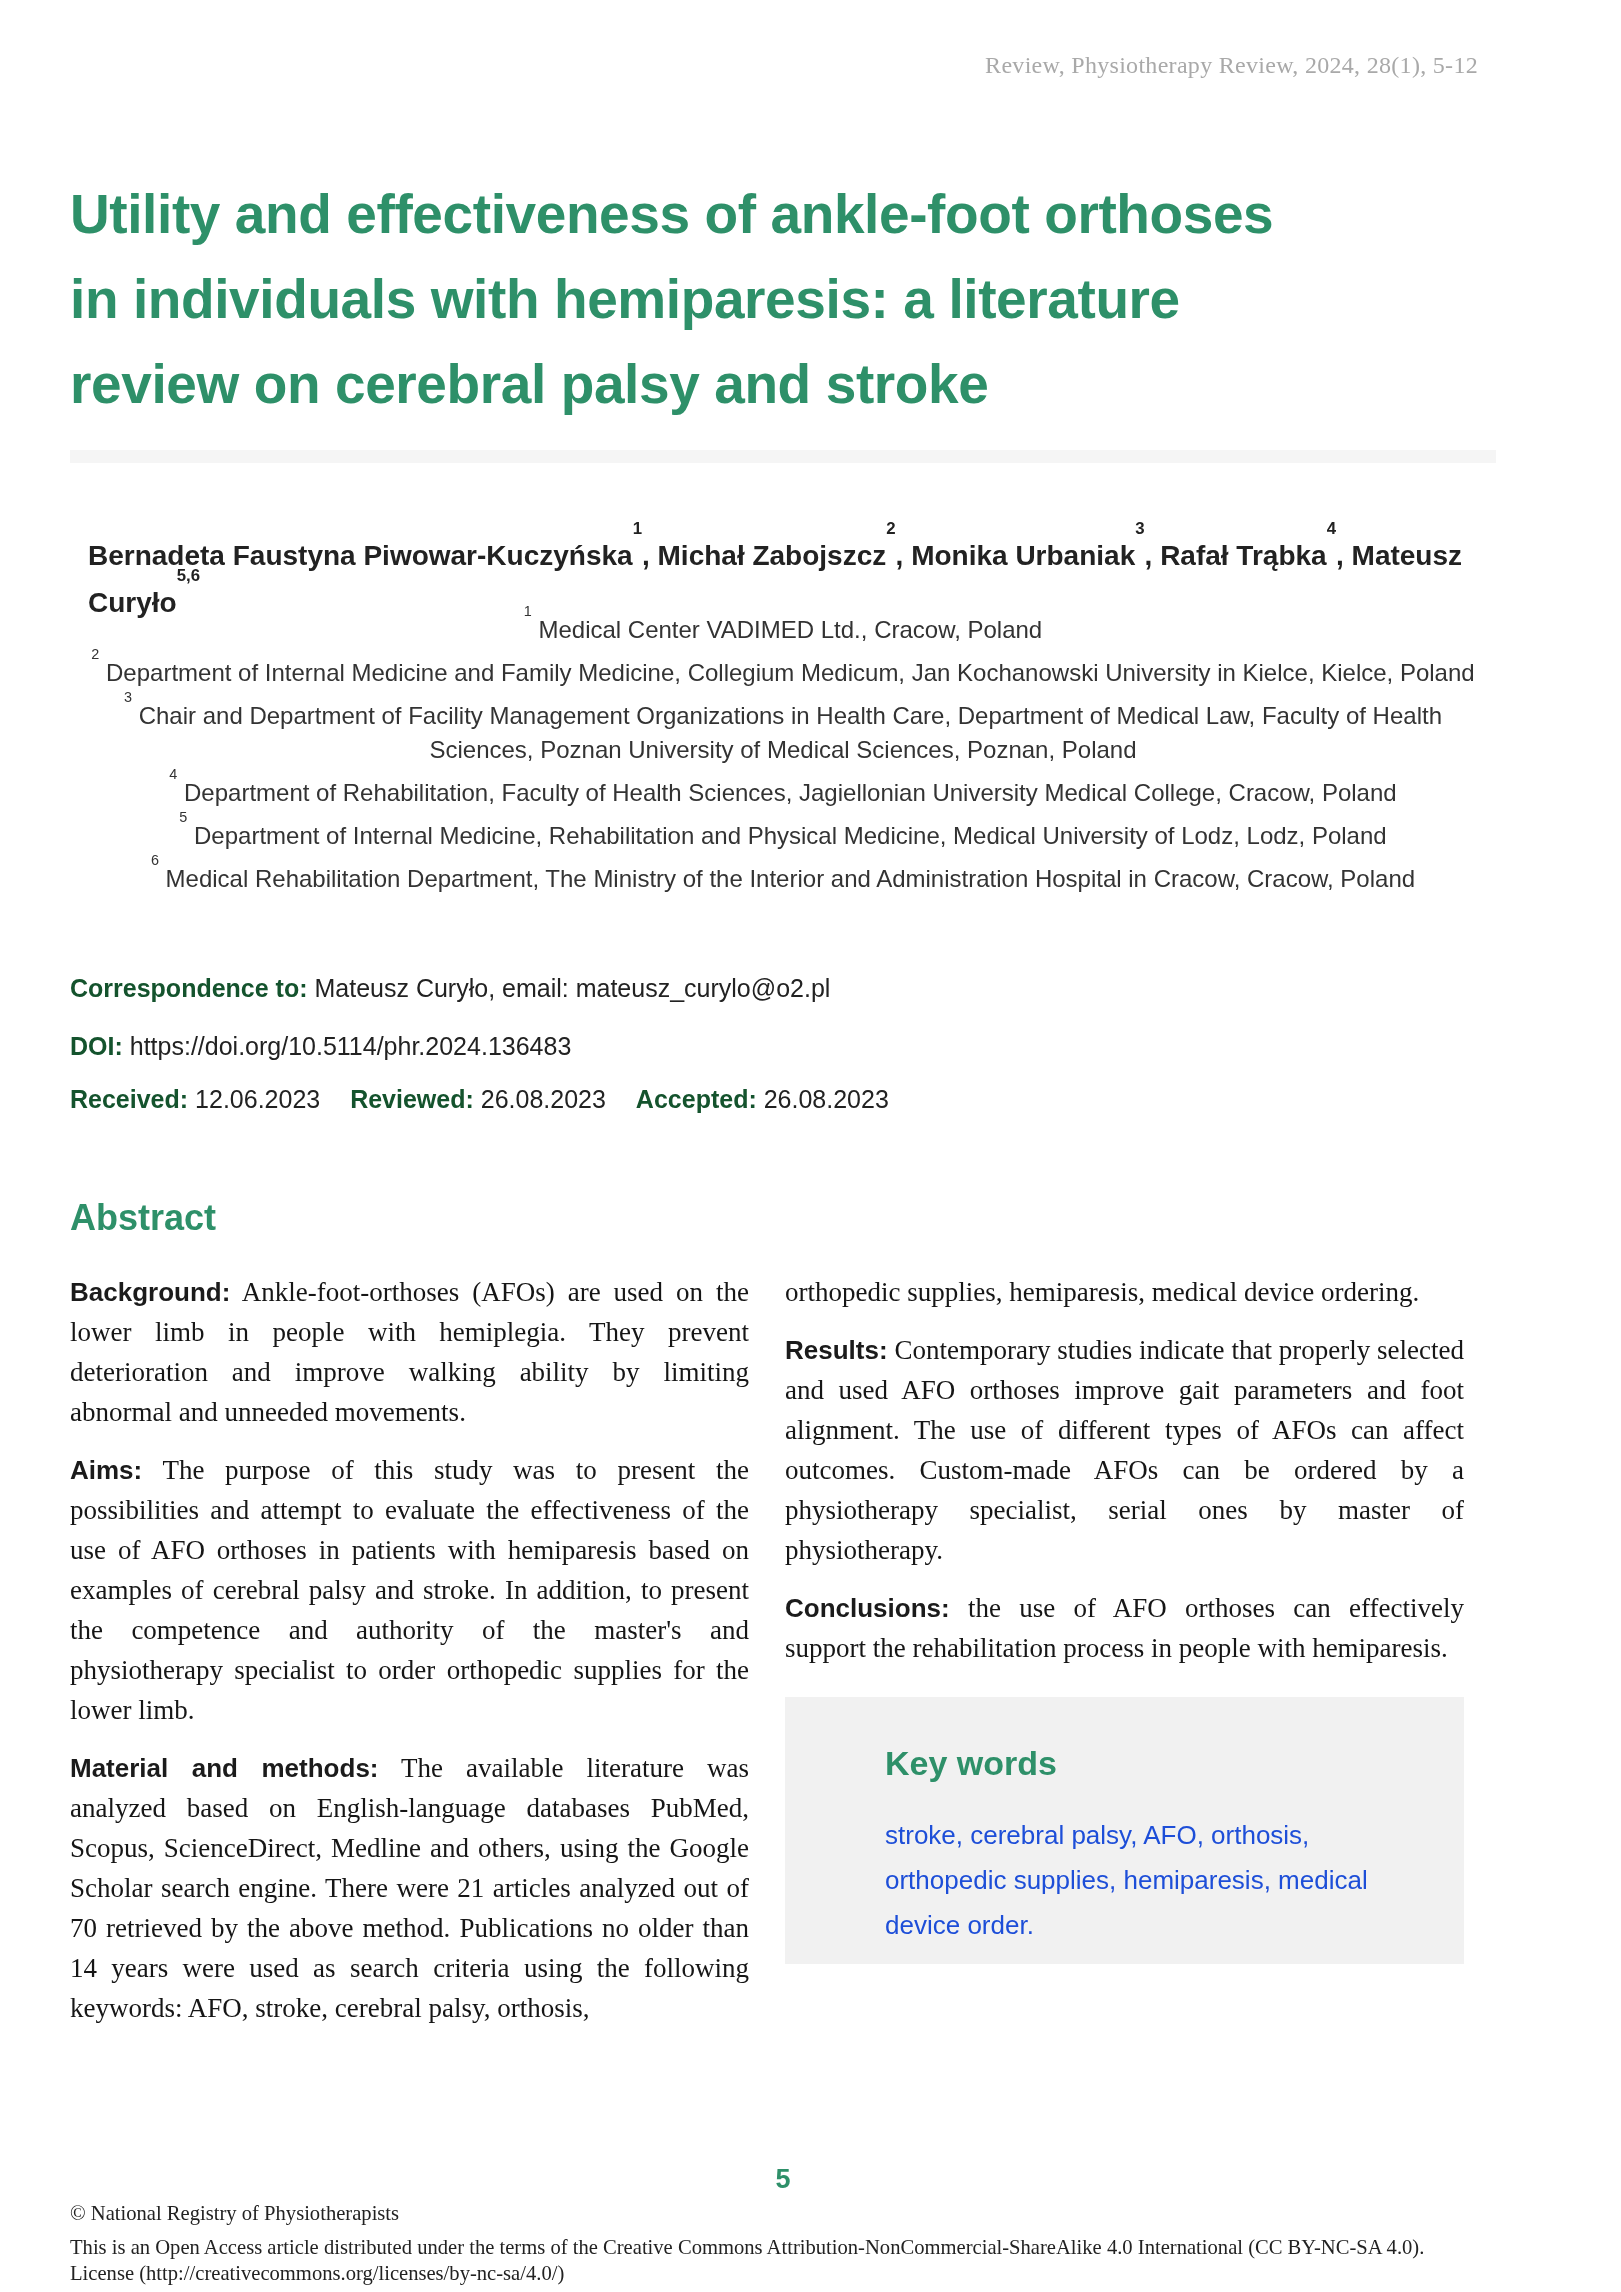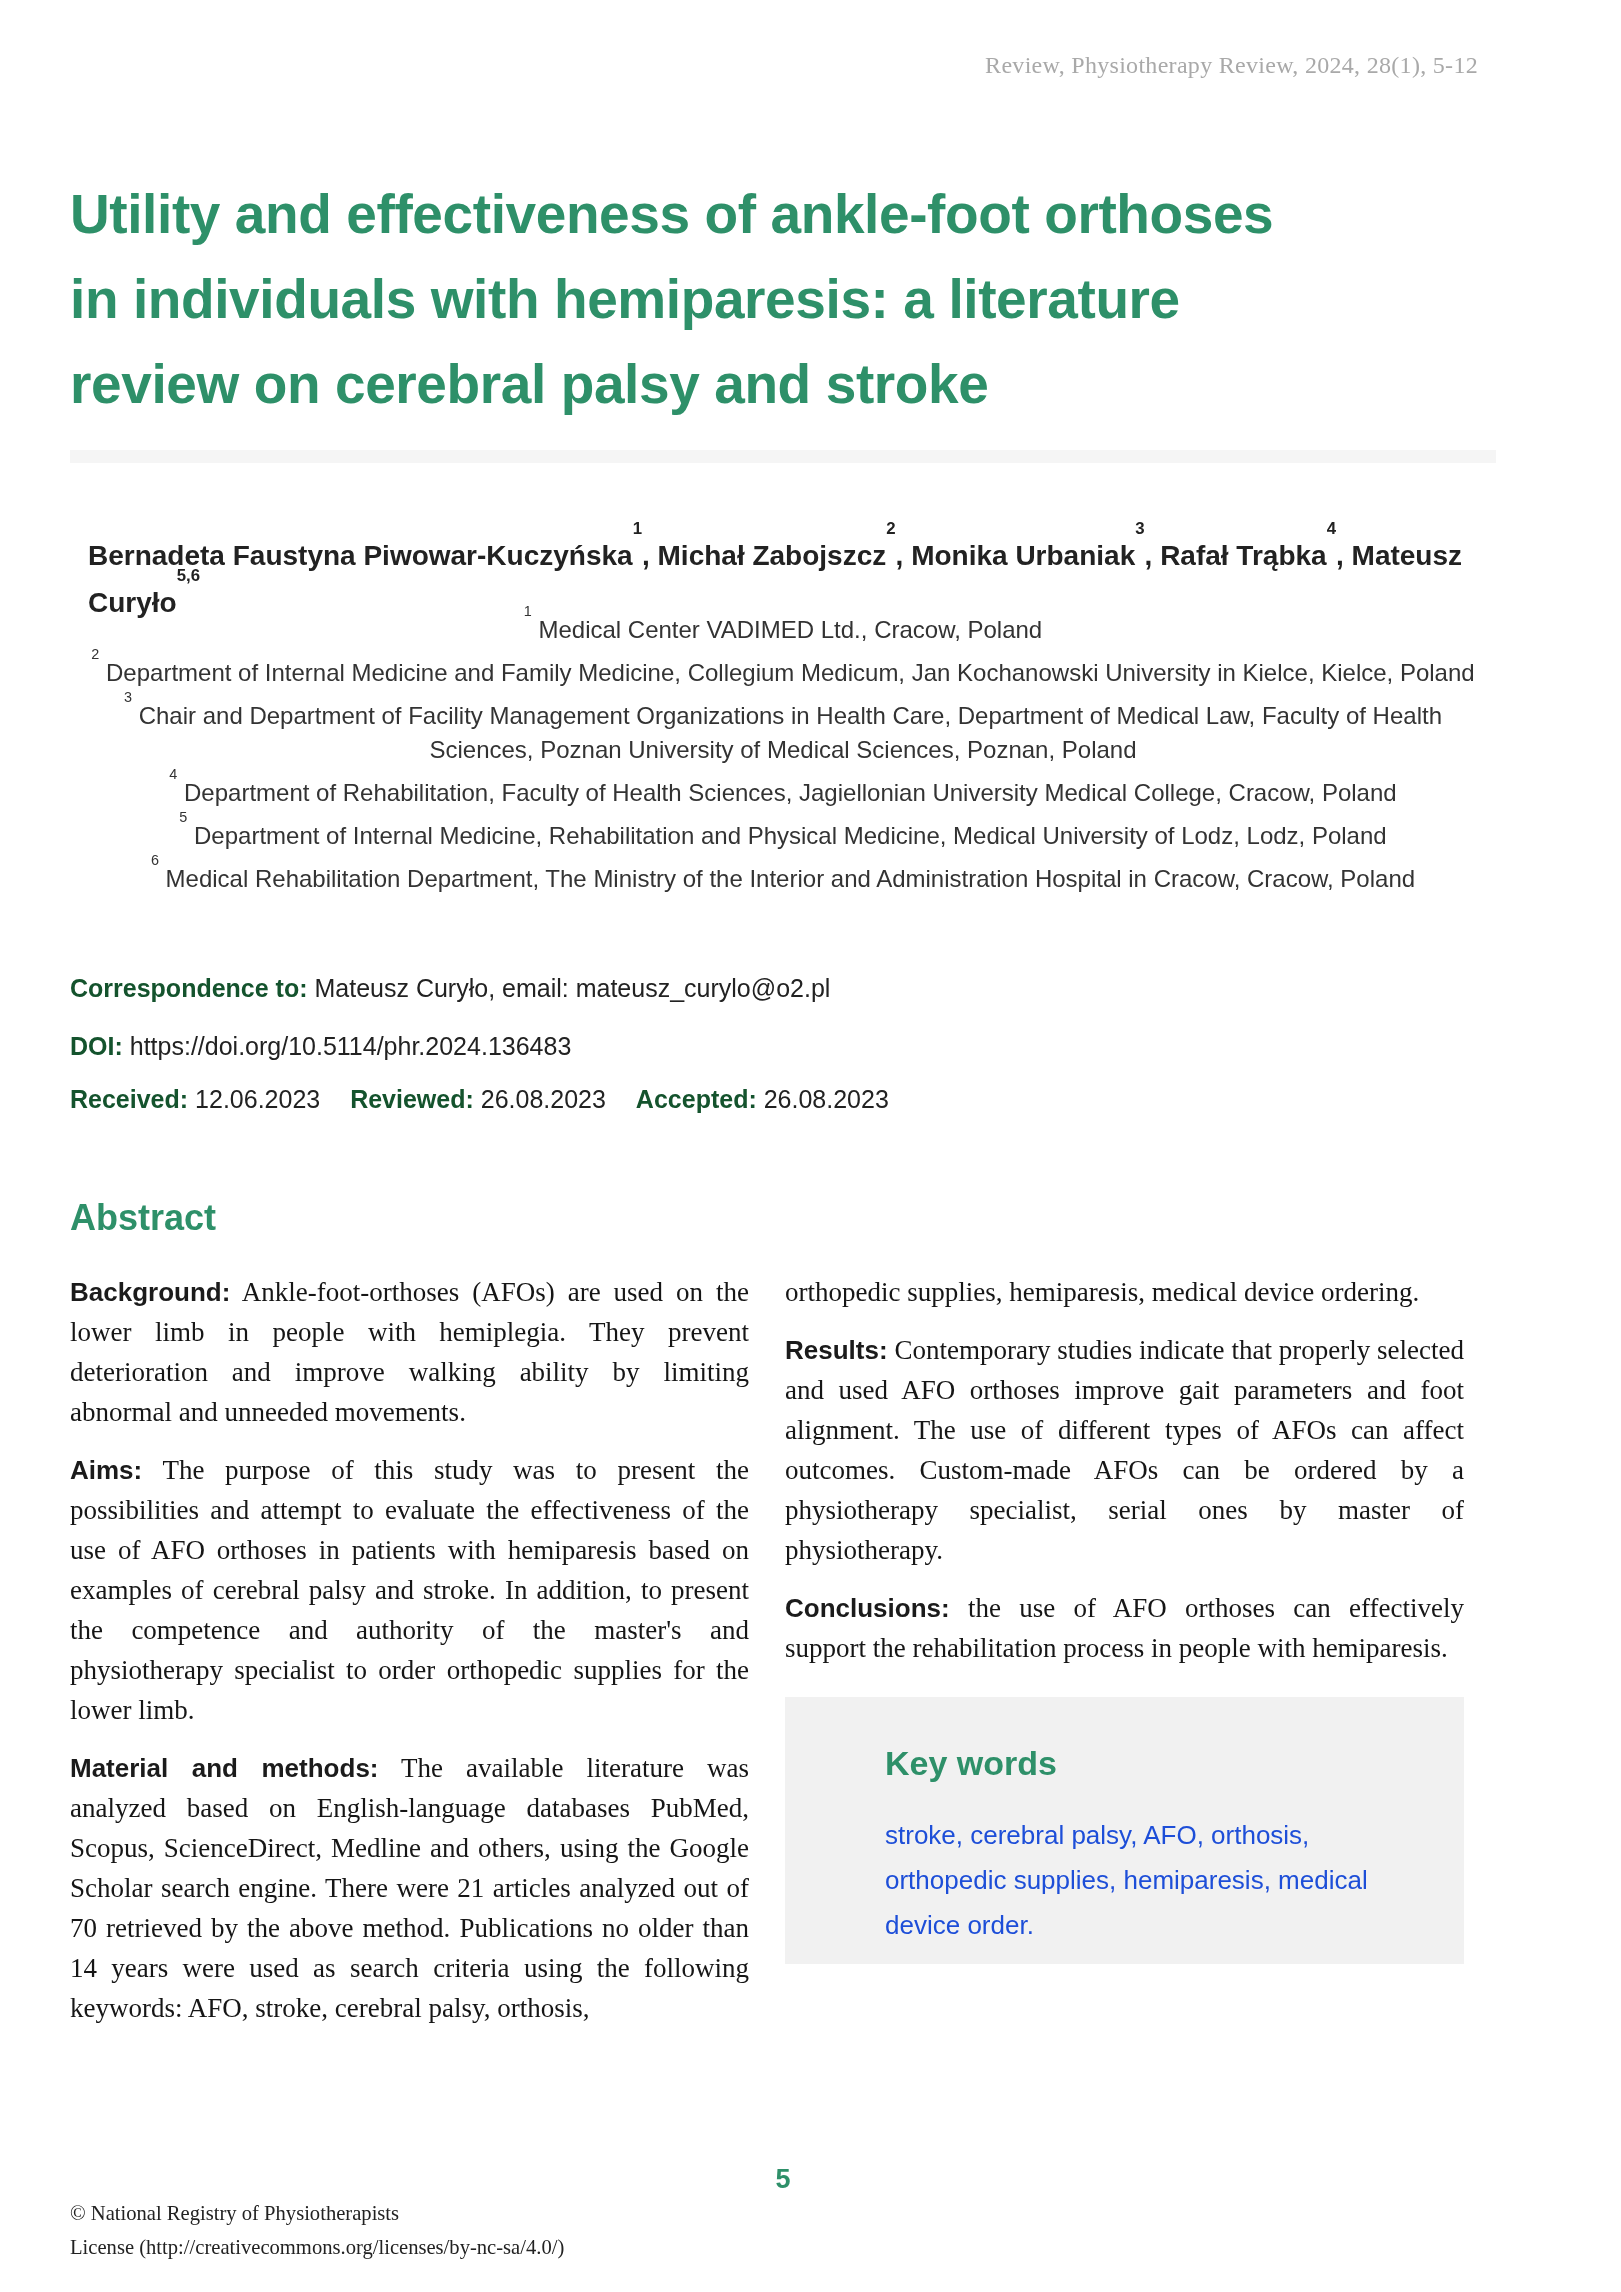--- a/index.html
+++ b/index.html
@@ -162,17 +162,18 @@
         <div class="keywords-text">stroke, cerebral palsy, AFO, orthosis, orthopedic supplies, hemiparesis, medical device order.</div>
       </div>
     </div>
 
   </div>
 
   <div class="page-number">5</div>
 
   <div class="footer">
     <div class="footer-copyright">© National Registry of Physiotherapists</div>
+    <div class="footer-license-line">This is an Open Access article distributed under the terms of the Creative Commons Attribution-NonCommercial-ShareAlike 4.0 International (CC BY-NC-SA 4.0).</div>
     <div class="footer-license-line">License (http://creativecommons.org/licenses/by-nc-sa/4.0/)</div>
   </div>
 
 </div>
 
 
 </body></html>

